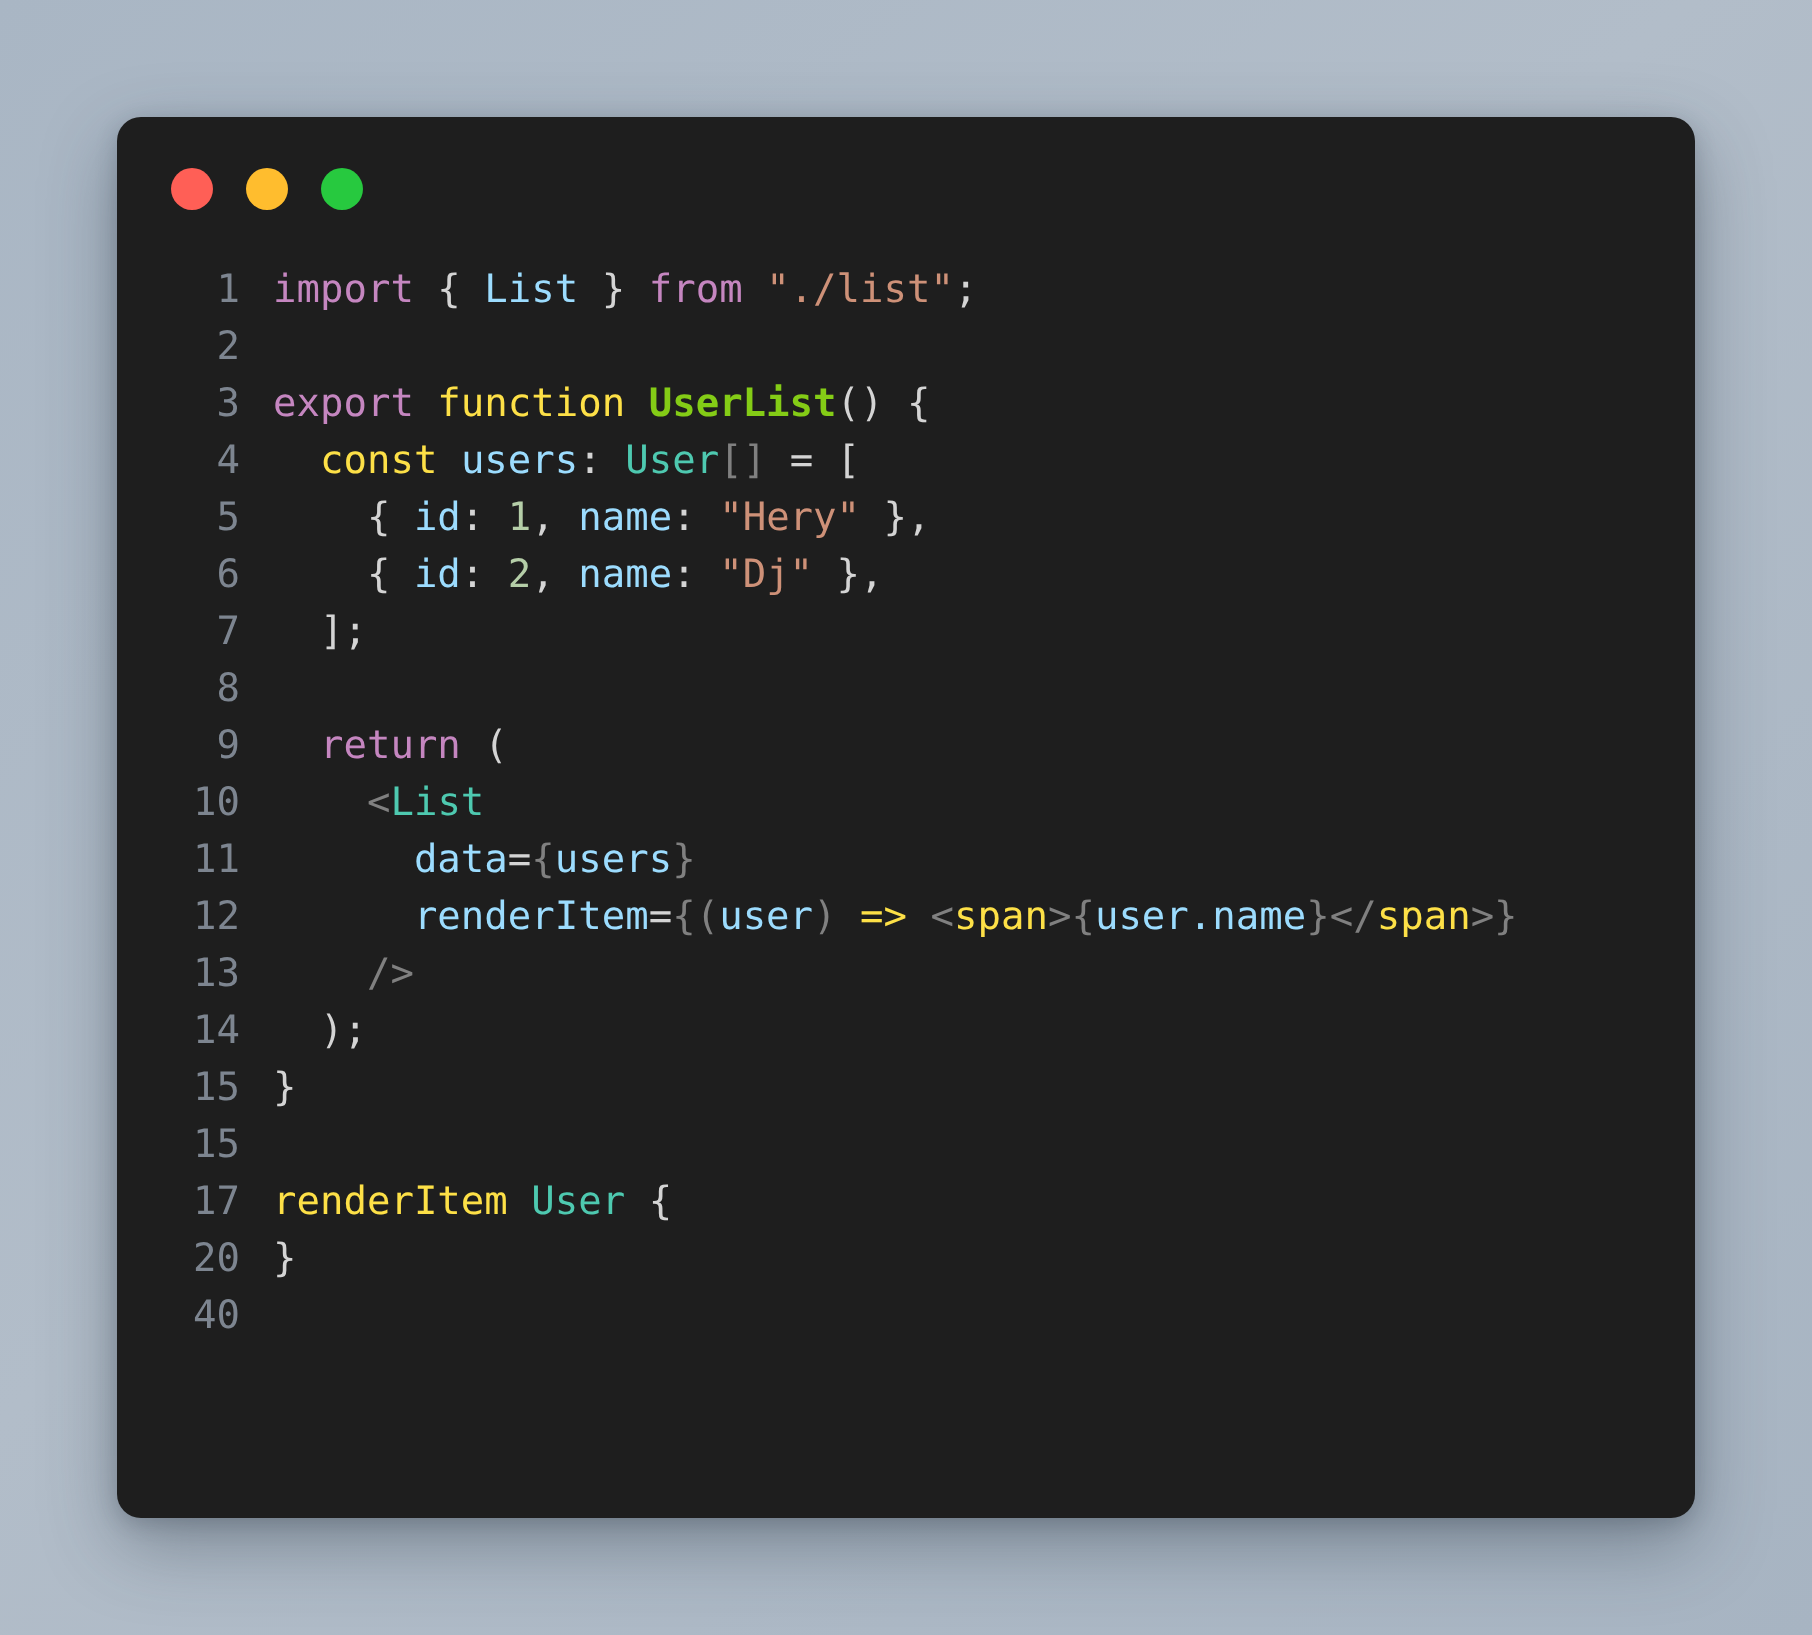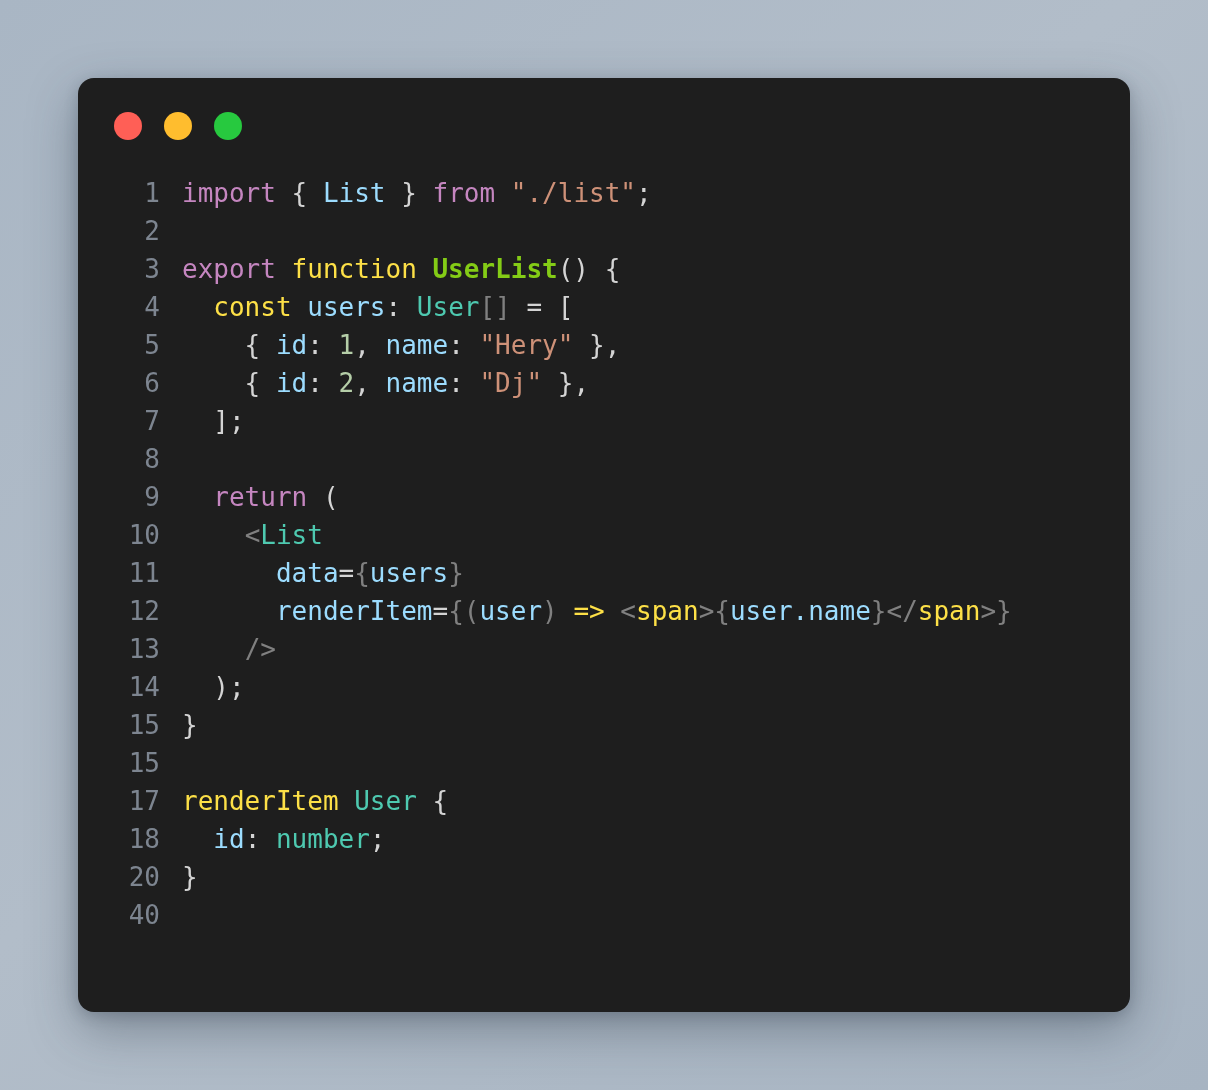--- a/index.html
+++ b/index.html
@@ -123,20 +123,19 @@
         <div class="code-line"><span class="ln">8</span><span class="code-text"></span></div>
         <div class="code-line"><span class="ln">9</span><span class="code-text"><span class="tok-plain">  </span><span class="tok-keyword">return</span><span class="tok-punct"> (</span></span></div>
         <div class="code-line"><span class="ln">10</span><span class="code-text"><span class="tok-plain">    </span><span class="tok-bracket">&lt;</span><span class="tok-type">List</span></span></div>
         <div class="code-line"><span class="ln">11</span><span class="code-text"><span class="tok-plain">      </span><span class="tok-var">data</span><span class="tok-plain">=</span><span class="tok-bracket">{</span><span class="tok-var">users</span><span class="tok-bracket">}</span></span></div>
         <div class="code-line"><span class="ln">12</span><span class="code-text"><span class="tok-plain">      </span><span class="tok-var">renderItem</span><span class="tok-plain">=</span><span class="tok-bracket">{</span><span class="tok-bracket">(</span><span class="tok-var">user</span><span class="tok-bracket">)</span><span class="tok-plain"> </span><span class="tok-control">=&gt;</span><span class="tok-plain"> </span><span class="tok-bracket">&lt;</span><span class="tok-control">span</span><span class="tok-bracket">&gt;</span><span class="tok-bracket">{</span><span class="tok-var">user.name</span><span class="tok-bracket">}</span><span class="tok-bracket">&lt;/</span><span class="tok-control">span</span><span class="tok-bracket">&gt;</span><span class="tok-bracket">}</span></span></div>
         <div class="code-line"><span class="ln">13</span><span class="code-text"><span class="tok-plain">    </span><span class="tok-bracket">/&gt;</span></span></div>
         <div class="code-line"><span class="ln">14</span><span class="code-text"><span class="tok-punct">  );</span></span></div>
         <div class="code-line"><span class="ln">15</span><span class="code-text"><span class="tok-punct">}</span></span></div>
         <div class="code-line"><span class="ln">15</span><span class="code-text"></span></div>
         <div class="code-line"><span class="ln">17</span><span class="code-text"><span class="tok-control">renderItem</span><span class="tok-plain"> </span><span class="tok-type">User</span><span class="tok-punct"> {</span></span></div>
-        <div class="code-line"><span class="ln">18</span><span class="code-text"><span class="tok-plain">  </span><span class="tok-var">id</span><span class="tok-punct">: </span><span class="tok-type">number</span><span class="tok-punct">;</span></span></div>
         <div class="code-line"><span class="ln">20</span><span class="code-text"><span class="tok-punct">}</span></span></div>
         <div class="code-line"><span class="ln">40</span><span class="code-text"></span></div>
       </div>
 
   </div>
 
 </div>
 
 </body></html>

